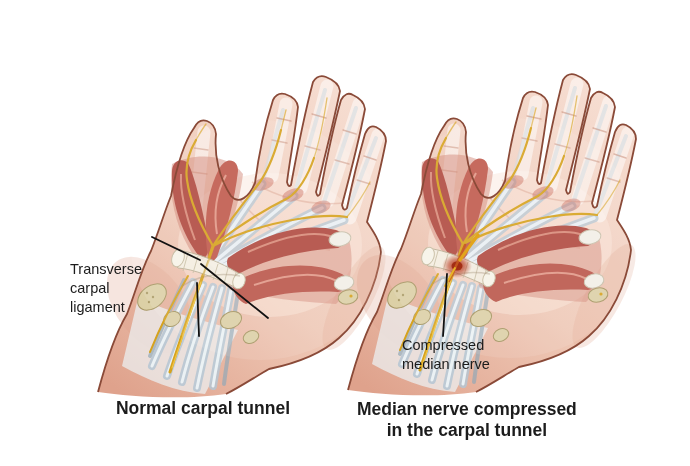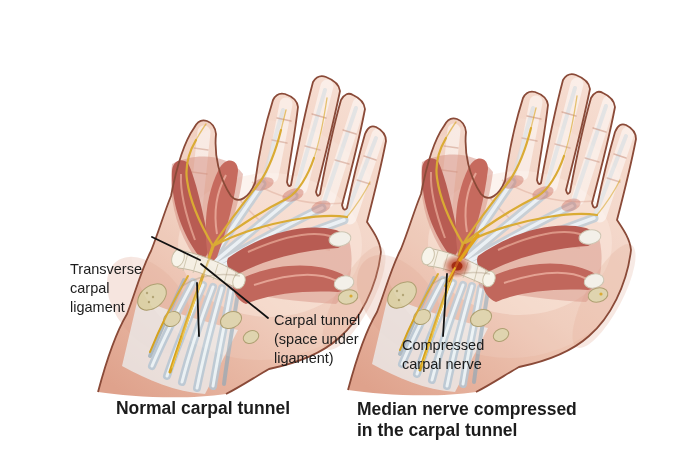--- a/index.html
+++ b/index.html
@@ -16,20 +16,21 @@
     font-size:14.5px;line-height:19px;
     color:var(--label_text,#1c1c1c);
     white-space:pre-line;
   }
   .label.centered{text-align:center;}
   .caption{
     position:absolute;
     font-size:17.5px;line-height:21px;font-weight:bold;
     color:var(--label_text,#111111);
     white-space:pre-line;
+    text-align:center;
   }
   #lbl-transverse{left:70px;top:227px;margin-top:33px;}
   #lbl-median{left:150px;top:334px;width:100px;}
   #lbl-tunnel{left:274px;top:311px;}
   #lbl-compressed{left:402px;top:336px;}
   #cap-left{left:60px;top:398px;width:230px;text-align:right;}
   #cap-right{left:357px;top:399px;}
 </style>
 </head>
 <body>
@@ -176,24 +177,21 @@
       <path d="M 268 318 L 201 264"></path>
       <path d="M 443 336 L 447 274"></path>
     </g>
   </svg>
 
   <div class="label" id="lbl-transverse">Transverse
 carpal
 ligament</div>
 
 
-  <div class="label" id="lbl-tunnel">Carpal tunnel
-(space under
-ligament)</div>
 
   <div class="label" id="lbl-compressed">Compressed
-carpal nerve</div>
+median nerve</div>
 
   <div class="caption" id="cap-left">Normal carpal tunnel</div>
 
   <div class="caption" id="cap-right">Median nerve compressed
 in the carpal tunnel</div>
 </div>
 
 </body></html>

